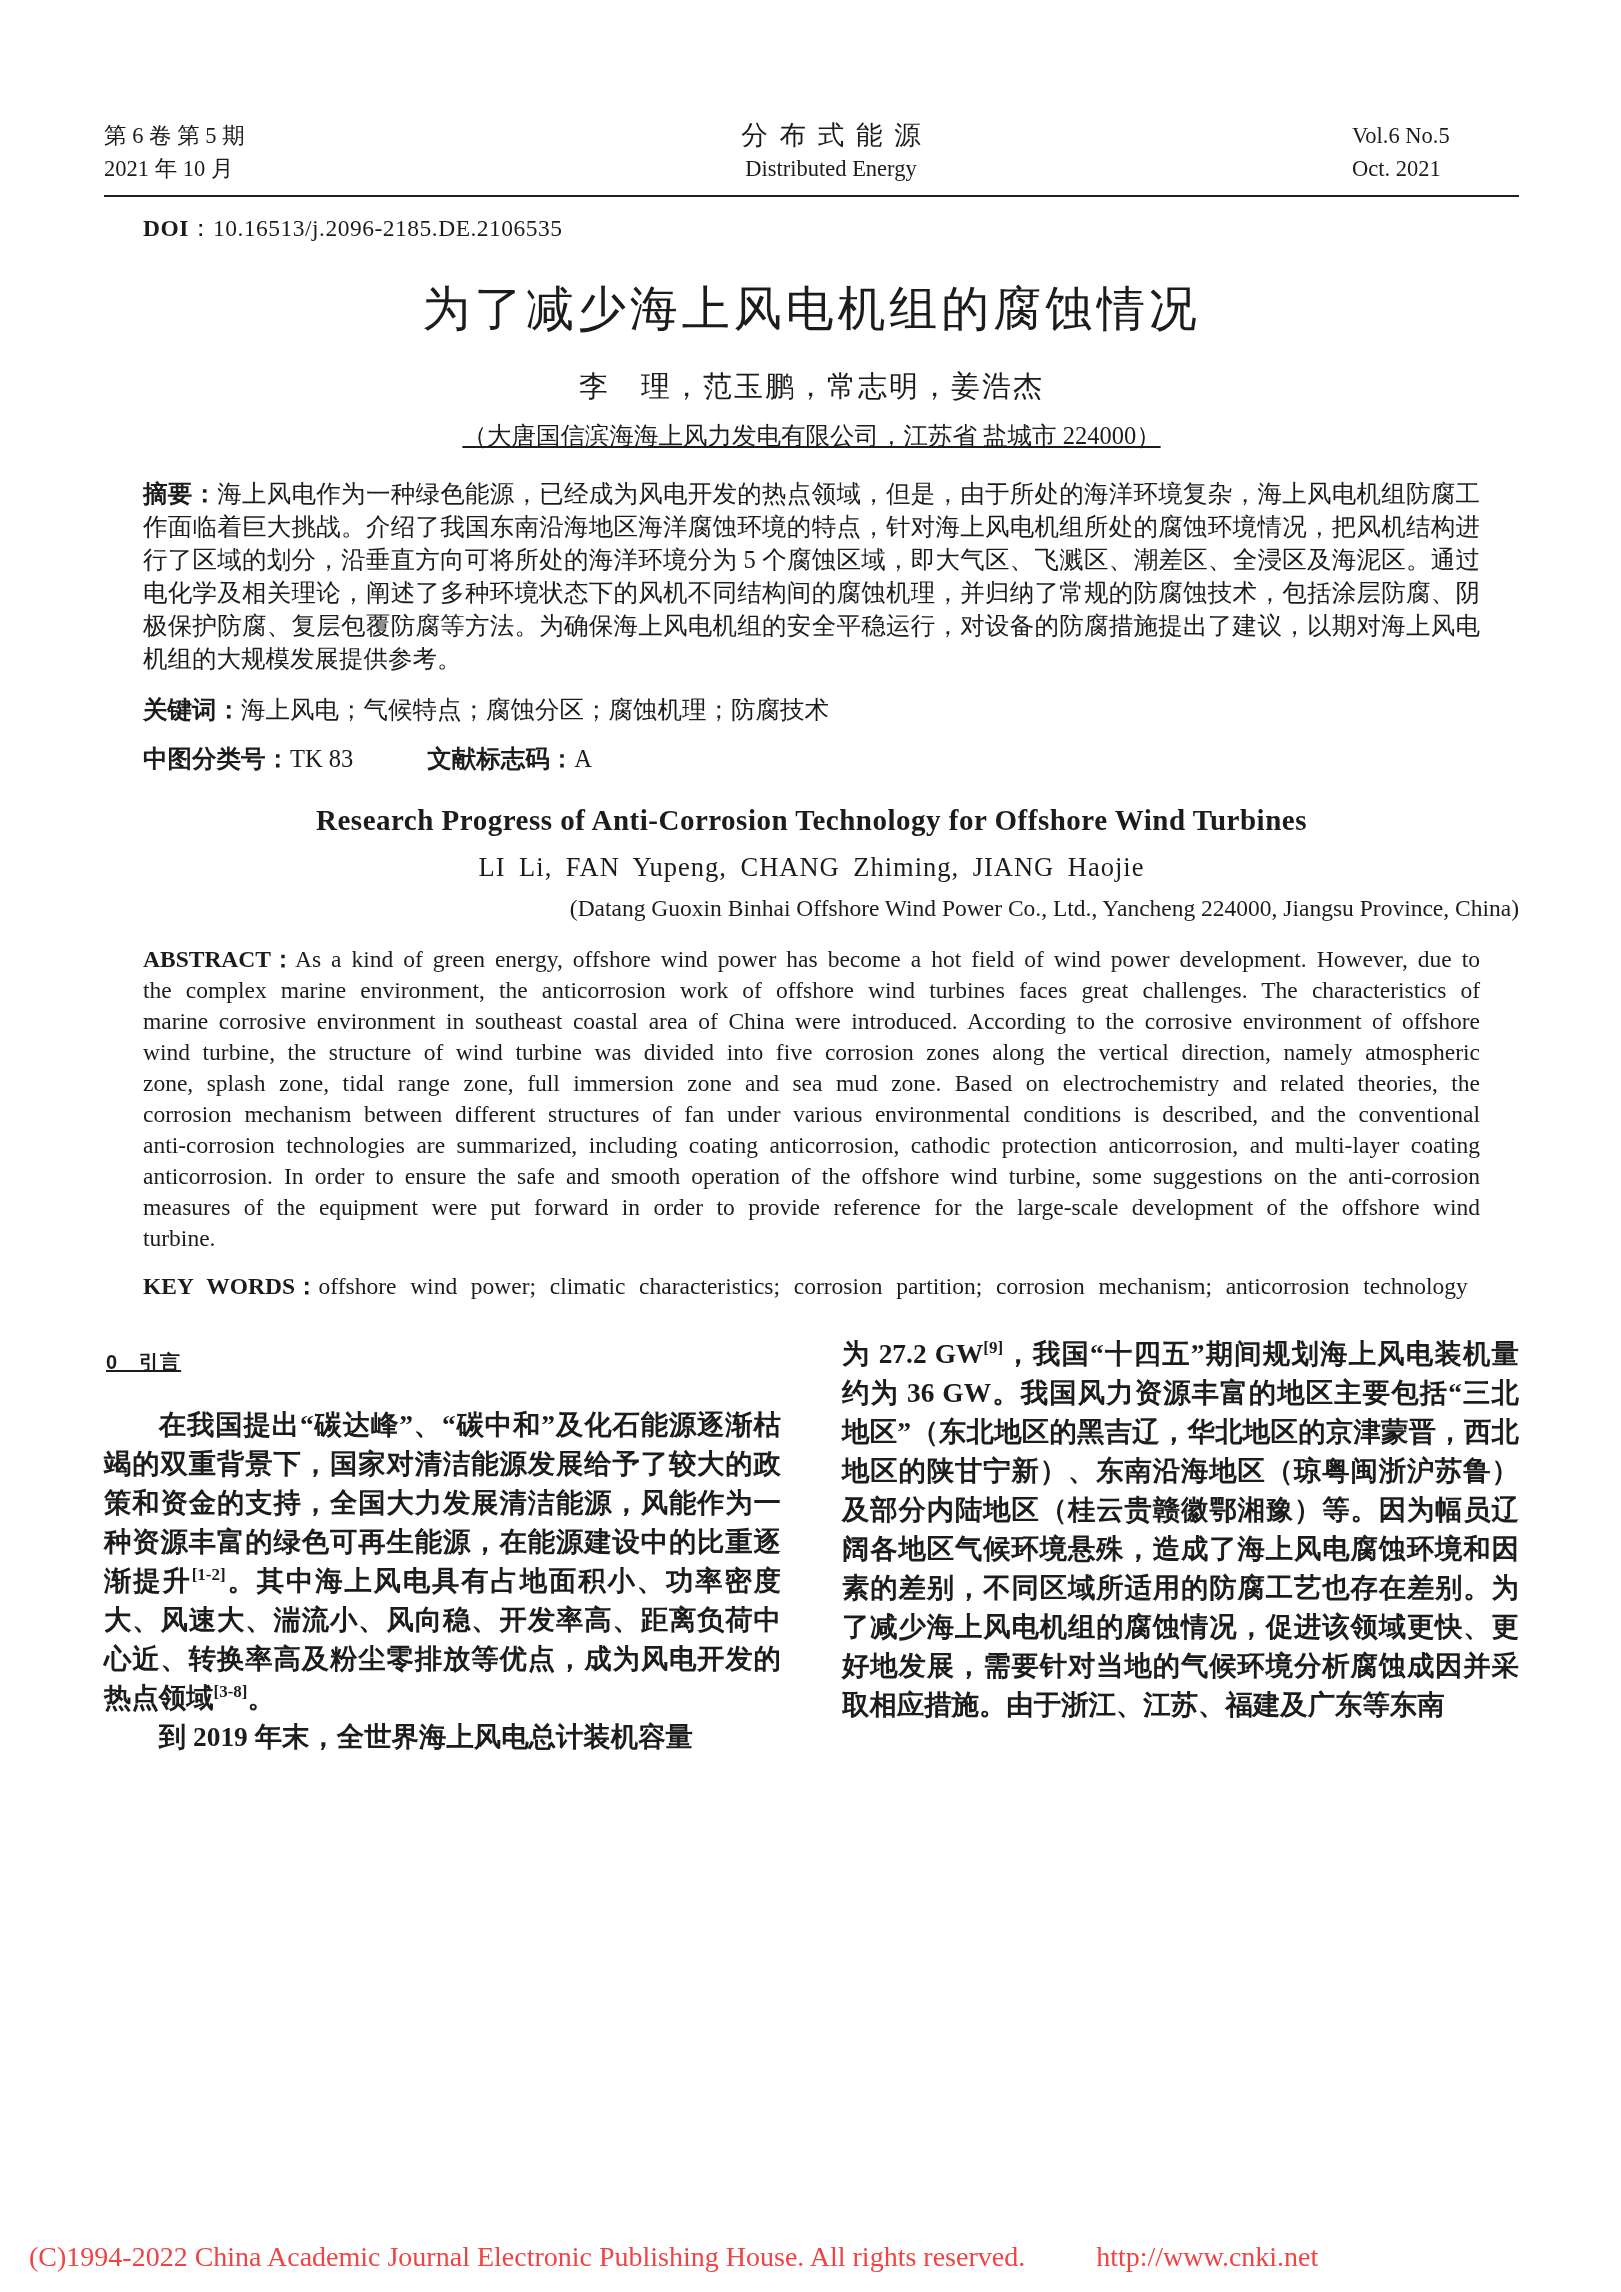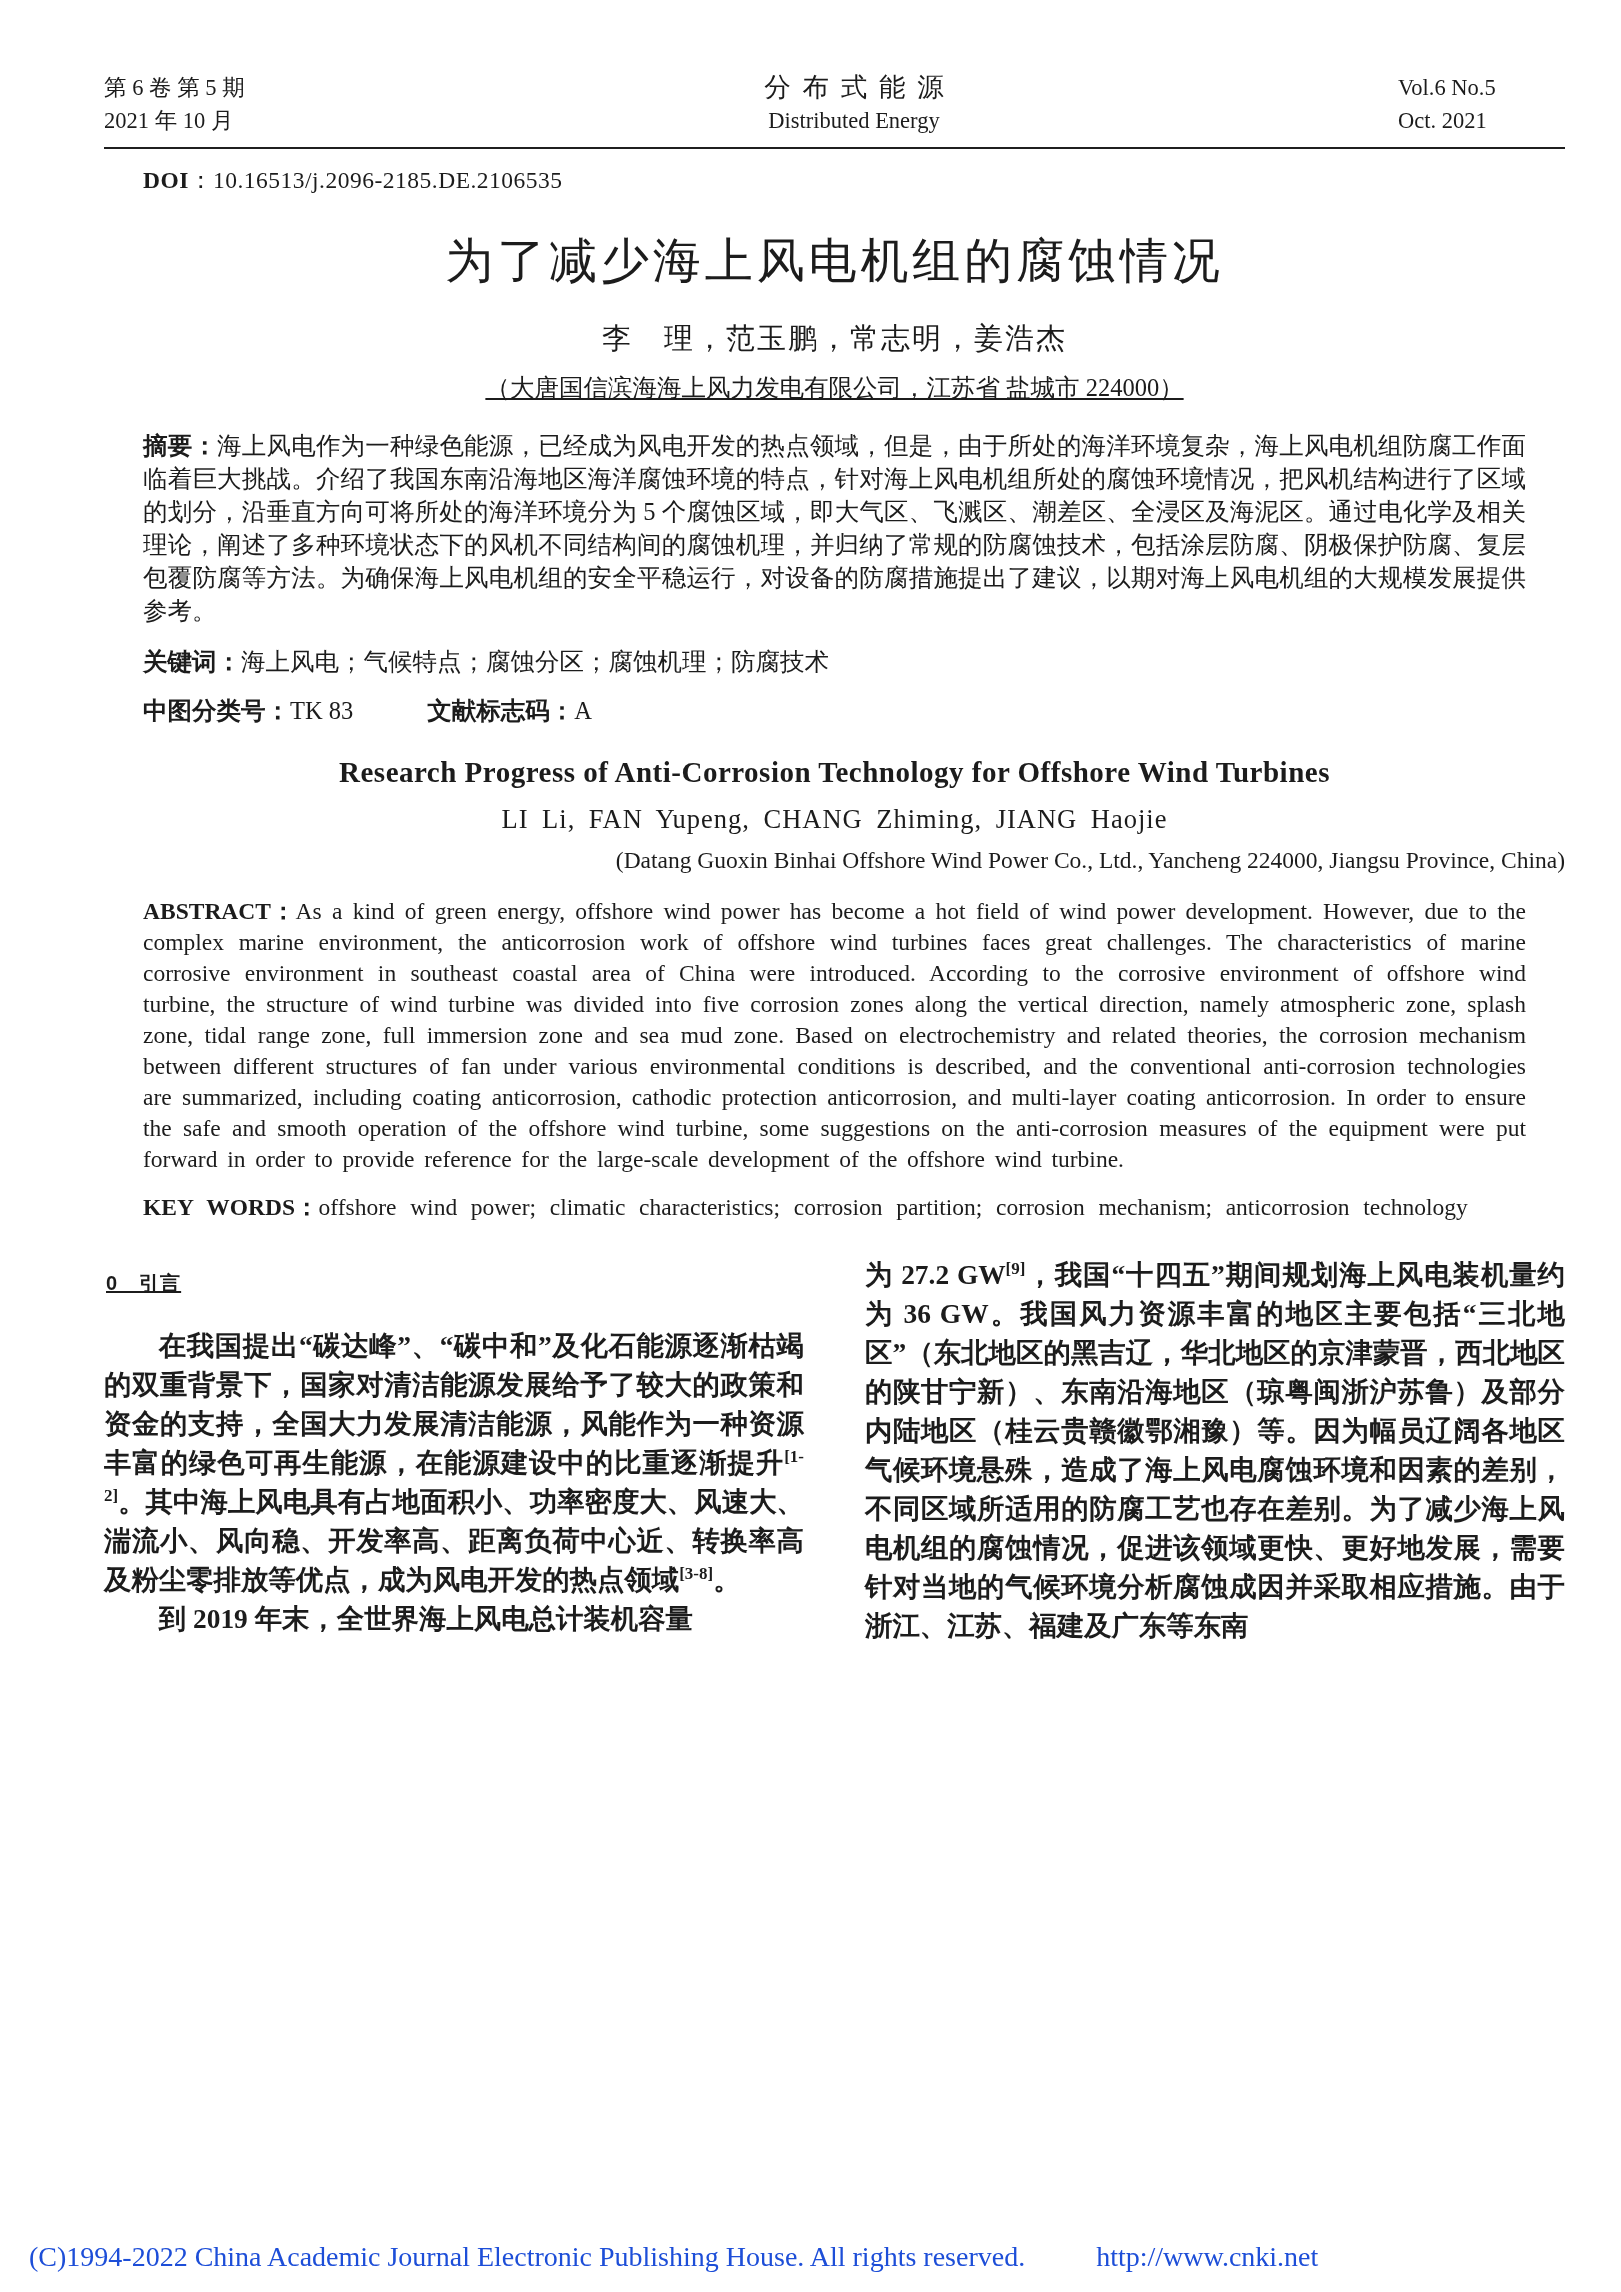--- a/index.html
+++ b/index.html
@@ -6,21 +6,21 @@
   html,body { background:#e8e8e8; }
   body {
     width:1621px; height:2293px;
     margin:0 auto;
     background:#ffffff;
     color:#1c1c1c;
     font-family:"Liberation Serif","DejaVu Serif",serif;
     position:relative;
     overflow:hidden;
   }
-  .page { padding:71px 56px 0 104px; }
+  .page { padding:71px 102px 0 104px;margin-top:48px; }
 
   
   .journal-header { display:flex; justify-content:space-between; align-items:flex-start; font-size:22.5px; line-height:33px; }
   .jh-left { min-width:206px; text-align:left; }
   .jh-right { min-width:167px; text-align:left; }
   .jh-center { text-align:center; }
   .jh-journal-cn { font-size:26.5px; letter-spacing:11.8px; padding-left:11.8px; }
   .header-rule { border-bottom:2.9px solid #1f1f1f; margin-top:9.8px; }
 
   .doi-line { margin:15.7px 0 0 39px; font-size:23.5px; letter-spacing:0.5px; }
@@ -48,21 +48,21 @@
 
   .columns { display:flex; gap:61px; margin-top:33px; }
   .col { flex:1; min-width:0; font-size:27.4px; line-height:39px; }
   .section-heading { font-family:"Liberation Sans","DejaVu Sans",sans-serif; font-size:20px; font-weight:700; margin:7.8px 0 23.5px 2px; letter-spacing:1px;text-decoration:underline; }
   .body-p { text-align:justify;font-weight:bold; }
   .indent-first { text-indent:2em; }
   sup { font-size:0.62em; line-height:0; }
 
   .footer {
     position:absolute; left:29px; bottom:19.6px; right:29px;
-    font-size:28px; color:#1d4ed8; white-space:nowrap;
+    font-size:28px; color:#ef4444; white-space:nowrap;
   }
   .footer-url { margin-left:71px; }
 </style>
 </head>
 <body>
 
 <div class="page">
 
   <header class="journal-header">
     <div class="jh-left">

